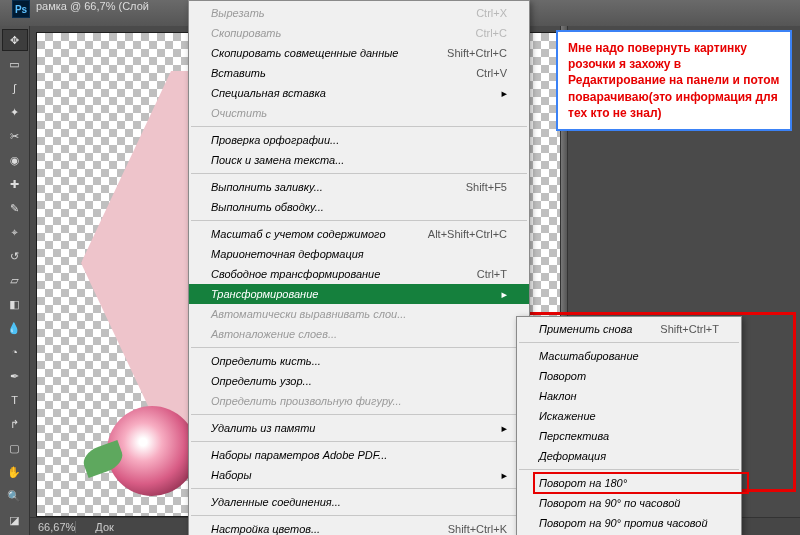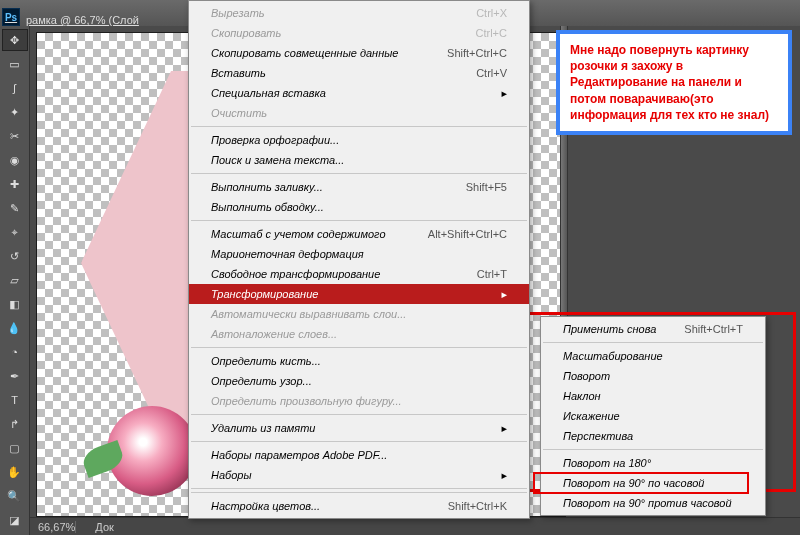--- a/index.html
+++ b/index.html
@@ -1,44 +1,44 @@
 <!DOCTYPE html>
 <html><head>
 <meta charset="utf-8">
 <style>
   * { box-sizing: border-box; margin: 0; padding: 0; font-family: Tahoma, Arial, sans-serif; font-size: 11px; }
   body { background: #535353; overflow: hidden; width: 800px; height: 535px; position: relative; }
-  .titlebar { height: 26px; background: linear-gradient(#6a6a6a,#555); display: flex; align-items: flex-end; padding: 0 2px; color: #ddd; text-decoration: underline; }
+  .titlebar { height: 26px; background: linear-gradient(#6a6a6a,#555); display: flex; align-items: flex-start; padding: 0 12px; color: #ddd; }
   .ps-icon { width: 18px; height: 18px; background: #001b33; border: 1px solid #082d4f; display:flex;align-items:center;justify-content:center;color:#5ec1ff;font-weight:bold;font-size:10px;margin-right:6px;}
   .titlebar-text { white-space: nowrap; overflow: hidden; }
   .toolbar { position:absolute; top:26px; left:0; width:30px; bottom:0; background:#535353; border-right:1px solid #333; display:flex; flex-direction:column; align-items:center; padding-top:2px;}
   .tool { width:26px; height:22px; margin:1px 0; border:1px solid transparent; display:flex;align-items:center;justify-content:center;color:#ddd;cursor:pointer;}
   .tool.active { background:#3d3d3d; border:1px solid #222;}
   .workspace { position:absolute; top:26px; left:30px; right:0; bottom:18px; background:#4a4a4a; }
   .canvas-holder {position:absolute;top:6px;left:6px;width:530px;bottom:0;background:#2b2b2b;border:1px solid #1d1d1d;}
   .checker { position:absolute; inset:0; background-image:linear-gradient(45deg,#bfbfbf 25%,transparent 25%),linear-gradient(-45deg,#bfbfbf 25%,transparent 25%),linear-gradient(45deg,transparent 75%,#bfbfbf 75%),linear-gradient(-45deg,transparent 75%,#bfbfbf 75%);background-size:16px 16px;background-position:0 0,0 8px,8px -8px,-8px 0;background-color:#fff;}
   .hexagon { position:absolute; top:30px; left:44px; width:360px; height:400px; background:#eec4cb; clip-path: polygon(25% 2%, 75% 2%, 100% 50%, 75% 98%, 25% 98%, 0% 50%); box-shadow:0 6px 18px rgba(0,0,0,.3);}
   .rose { position:absolute; bottom:20px; left:70px; width:90px;height:90px;border-radius:50%;background:radial-gradient(circle at 40% 40%,#fff 5%,#f7adc2 25%,#d85c85 55%,#903050 80%);} 
   .rose::before{content:"";position:absolute;left:-24px;top:40px;width:40px;height:26px;background:#5ea85e;border-radius:50% 0 50% 0;transform:rotate(-20deg);}
   .statusbar { position:absolute; left:30px; right:0; bottom:0; height:18px; background:#464646; color:#ccc; display:flex;align-items:center;padding:0 8px;border-top:1px solid #333;}
   .statusbar .zoom { }
   .statusbar .sep { width:12px;height:12px;border-left:1px solid #666;margin-right:8px;}
   .menu { position:absolute; top:0; left:188px; width:342px; background:#f0f0f0; border:1px solid #8a8a8a; box-shadow:2px 2px 6px rgba(0,0,0,.35); padding:2px 0; z-index:20;}
   .menu-item { height:20px; display:flex; align-items:center; padding:0 22px; color:#000; white-space:nowrap; cursor:default;}
   .menu-item.disabled { color:#9a9a9a; }
   .menu-item .label { flex:1;font-style:italic; }
   .menu-item .shortcut { color:#555; font-size:11px; margin-left:20px;}
   .menu-item.disabled .shortcut{color:#b8b8b8;margin-left:8px;}
-  .menu-item.highlight { background:#b91c1c; color:#fff;}
+  .menu-item.highlight { background:#15803d; color:#fff;}
   .menu-item .arrow { margin-left:12px; }
   .menu-sep { height:1px; margin:3px 2px; background:#c7c7c7; }
-  .submenu { position:absolute; top:316px; left:540px; width:226px; background:#f0f0f0; border:1px solid #8a8a8a; box-shadow:2px 2px 6px rgba(0,0,0,.35); padding:2px 0; z-index:25;}
+  .submenu { position:absolute; top:316px; left:516px; width:226px; background:#f0f0f0; border:1px solid #8a8a8a; box-shadow:2px 2px 6px rgba(0,0,0,.35); padding:2px 0; z-index:25;}
   .red-main { position:absolute; top:312px; left:190px; width:606px; height:180px; border:3px solid #e70000; z-index:10; pointer-events:none;}
   .red-sub  { position:absolute; top:472px; left:533px; width:216px; height:22px; border:2px solid #e70000; z-index:30; pointer-events:none;}
-  .note { position:absolute; top:30px; right:8px; width:236px; background:#fff; border:4px solid #3b82f6; padding:8px 10px; color:#e70000; font-weight:bold; font-size:12px; line-height:1.35; z-index:40;}
+  .note { position:absolute; top:30px; right:8px; width:236px; background:#fff; border:2px solid #3b82f6; padding:8px 10px; color:#e70000; font-weight:bold; font-size:12px; line-height:1.35; z-index:40;}
   .side-panel-edge{position:absolute;top:26px;right:232px;width:8px;bottom:200px;background:linear-gradient(90deg,#777,#555);border-left:1px solid #333;border-right:1px solid #333;}
 </style>
 </head>
 <body>
 
 <div class="titlebar">
   <div class="ps-icon">Ps</div>
   <span class="titlebar-text">рамка @ 66,7% (Слой</span>
 </div>
 
@@ -159,20 +159,23 @@
     </div>
     <div class="menu-sep"></div>
     <div class="menu-item">
       <span class="label">Наборы параметров Adobe PDF...</span>
     </div>
     <div class="menu-item">
       <span class="label">Наборы</span>
       <span class="arrow">▸</span>
     </div>
     <div class="menu-sep"></div>
+    <div class="menu-item">
+      <span class="label">Удаленные соединения...</span>
+    </div>
     <div class="menu-sep"></div>
     <div class="menu-item">
       <span class="label">Настройка цветов...</span>
       <span class="shortcut">Shift+Ctrl+K</span>
     </div>
   </div>
 <div class="submenu" id="sub-menu">
     <div class="menu-item">
       <span class="label">Применить снова</span>
       <span class="shortcut">Shift+Ctrl+T</span>
@@ -186,20 +189,23 @@
     </div>
     <div class="menu-item">
       <span class="label">Наклон</span>
     </div>
     <div class="menu-item">
       <span class="label">Искажение</span>
     </div>
     <div class="menu-item">
       <span class="label">Перспектива</span>
     </div>
+    <div class="menu-item">
+      <span class="label">Деформация</span>
+    </div>
     <div class="menu-sep"></div>
     <div class="menu-item">
       <span class="label">Поворот на 180°</span>
     </div>
     <div class="menu-item">
       <span class="label">Поворот на 90° по часовой</span>
     </div>
     <div class="menu-item">
       <span class="label">Поворот на 90° против часовой</span>
     </div>

